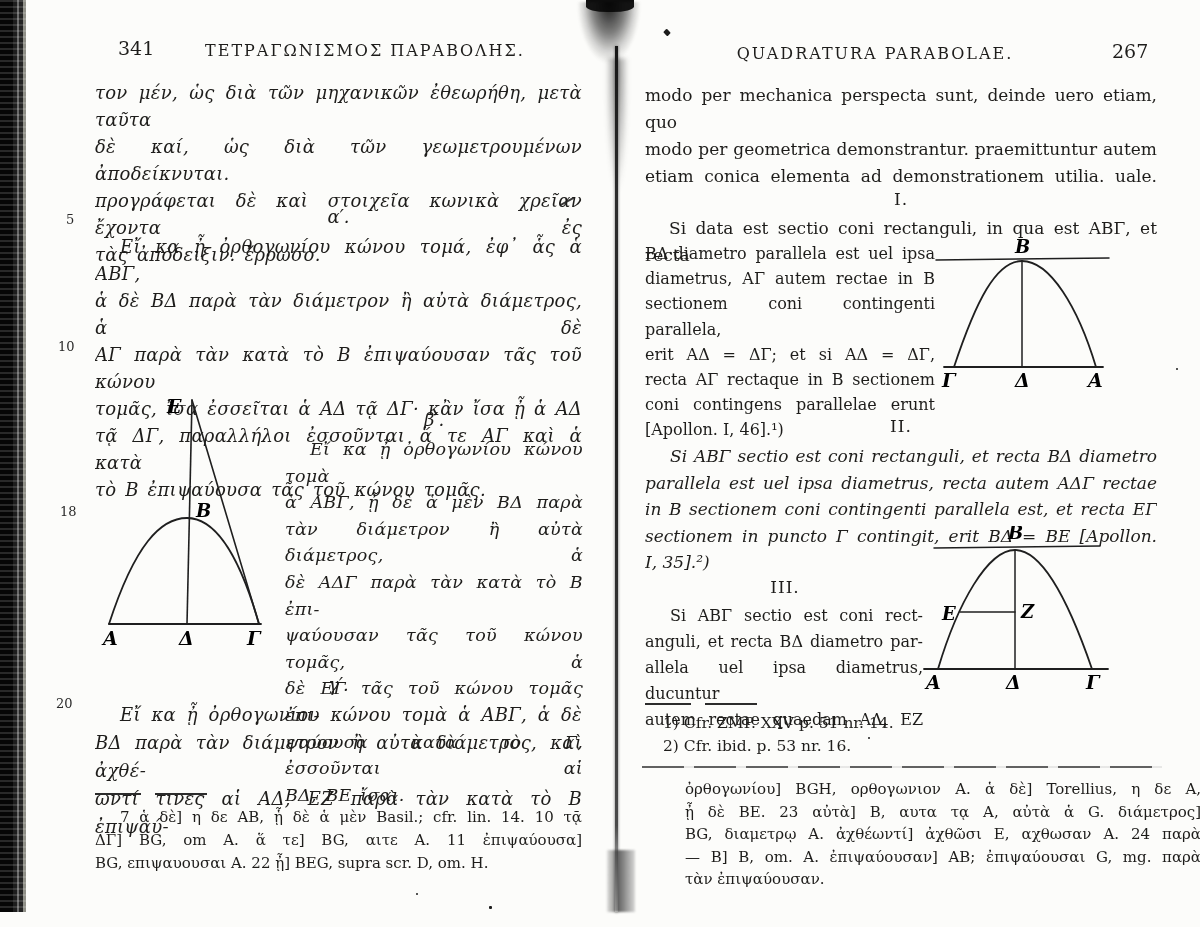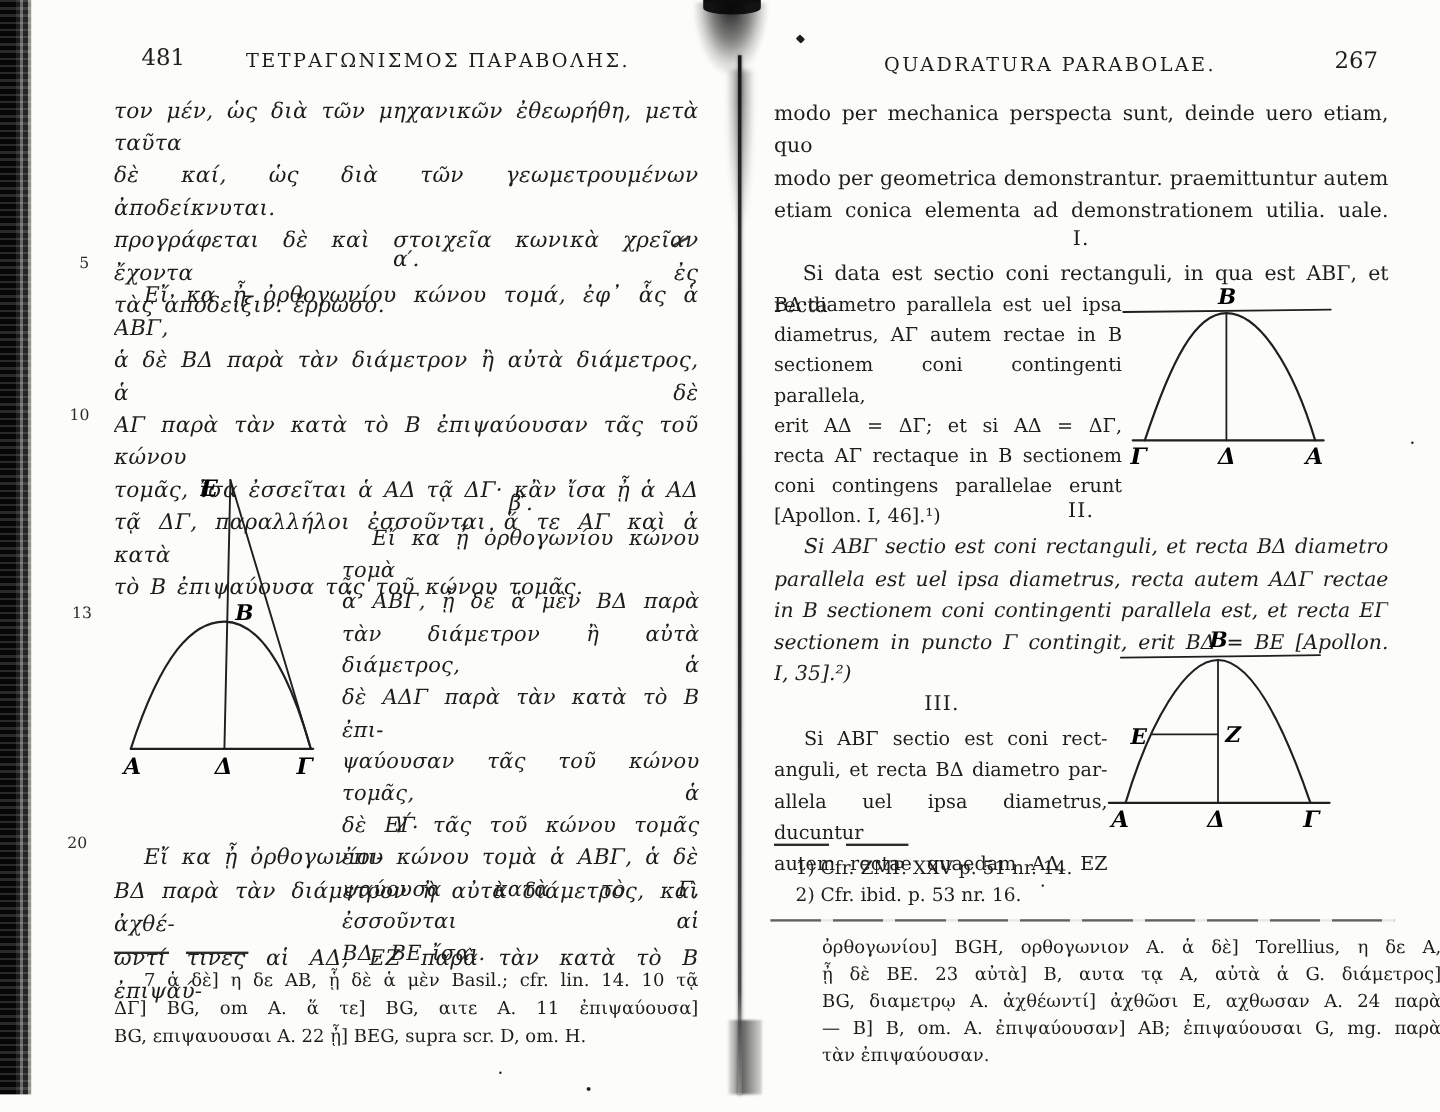--- a/index.html
+++ b/index.html
@@ -72,21 +72,21 @@
   <div class="abs gutter-mid"></div>
   <div class="abs gutter-line"></div>
   <div class="abs gutter-bottom"></div>
   <div class="abs speck diamond" style="left:664px;top:30px;width:6px;height:5px;"></div>
   <div class="abs slashmark" style="left:566px;top:194px;"></div>
   <div class="abs speck" style="left:489px;top:906px;width:3px;height:3px;"></div>
   <div class="abs speck" style="left:416px;top:893px;width:2px;height:2px;"></div>
   <div class="abs speck" style="left:868px;top:737px;width:2px;height:2px;"></div>
   <div class="abs speck" style="left:1176px;top:368px;width:2px;height:2px;"></div>
 
-  <div class="abs pnum" style="left:118px;top:37px;">481</div>
+  <div class="abs pnum" style="left:118px;top:37px;">341</div>
   <div class="abs rtitle center" style="left:150px;top:41px;width:430px;">ΤΕΤΡΑΓΩΝΙΣΜΟΣ ΠΑΡΑΒΟΛΗΣ.</div>
 
   <div class="abs greek body18 just no-last" style="left:95px;top:79px;width:487px;">
       <div class="tline">τον μέν, ὡς διὰ τῶν μηχανικῶν ἐθεωρήθη, μετὰ ταῦτα</div>
       <div class="tline">δὲ καί, ὡς διὰ τῶν γεωμετρουμένων ἀποδείκνυται.</div>
       <div class="tline">προγράφεται δὲ καὶ στοιχεῖα κωνικὰ χρεῖαν ἔχοντα ἐς</div>
       <div class="tline">τὰς ἀπόδειξιν. ἔρρωσο.</div>
     </div>
 
   <div class="abs marginnum" style="left:66px;top:212px;">5</div>
@@ -106,21 +106,21 @@
     <line x1="92" y1="238" x2="97" y2="14" stroke-width="1.6"></line>
     <line x1="97" y1="14" x2="164" y2="238" stroke-width="1.6"></line>
     <path d="M 14 238 C 40 158, 66 132, 92 132 C 120 132, 144 168, 164 238" stroke-width="1.8"></path>
     <text x="72" y="27" font-size="19">E</text>
     <text x="101" y="131" font-size="18">B</text>
     <text x="8" y="259" font-size="19">Α</text>
     <text x="84" y="259" font-size="19">Δ</text>
     <text x="152" y="259" font-size="19">Γ</text>
   </svg>
 
-  <div class="abs marginnum" style="left:60px;top:504px;">13</div>
+  <div class="abs marginnum" style="left:60px;top:504px;">18</div>
   <div class="abs marginnum" style="left:56px;top:652px;margin-top:44px;">20</div>
 
   <div class="abs heading-greek center" style="left:285px;top:409px;width:298px;">β′.</div>
   <div class="abs greek body175 just no-last indent" style="left:285px;top:436px;width:298px;">
       <div class="tline">Εἴ κα ᾖ ὀρθογωνίου κώνου τομὰ</div>
       <div class="tline">ἁ ΑΒΓ, ᾖ δὲ ἁ μὲν ΒΔ παρὰ</div>
       <div class="tline">τὰν διάμετρον ἢ αὐτὰ διάμετρος, ἁ</div>
       <div class="tline">δὲ ΑΔΓ παρὰ τὰν κατὰ τὸ Β ἐπι-</div>
       <div class="tline">ψαύουσαν τᾶς τοῦ κώνου τομᾶς, ἁ</div>
       <div class="tline">δὲ ΕΓ τᾶς τοῦ κώνου τομᾶς ἐπι-</div>

